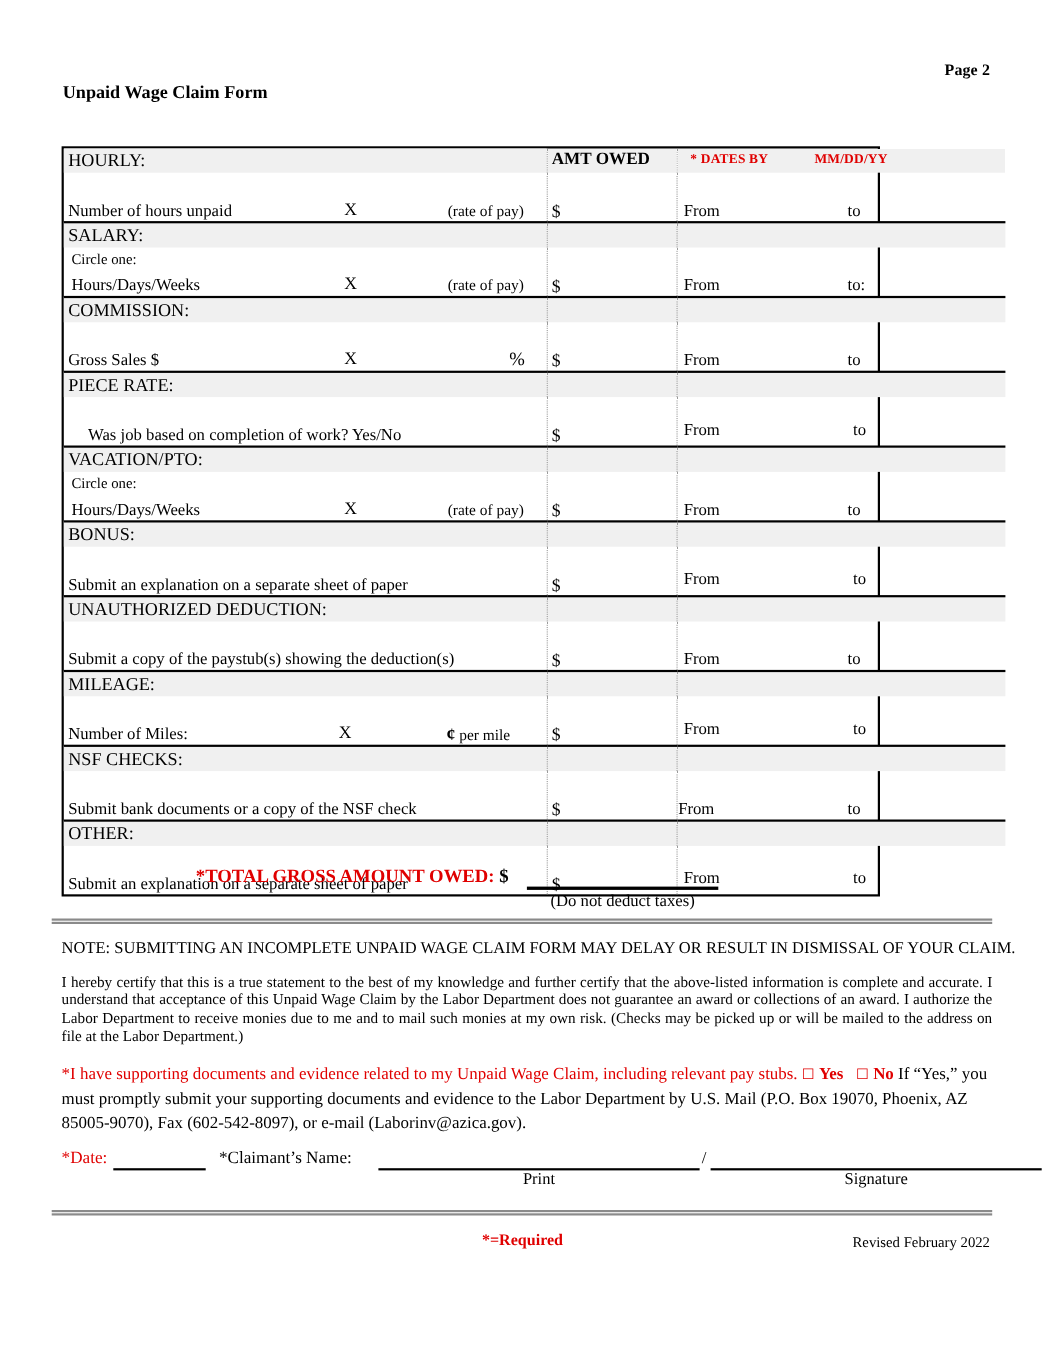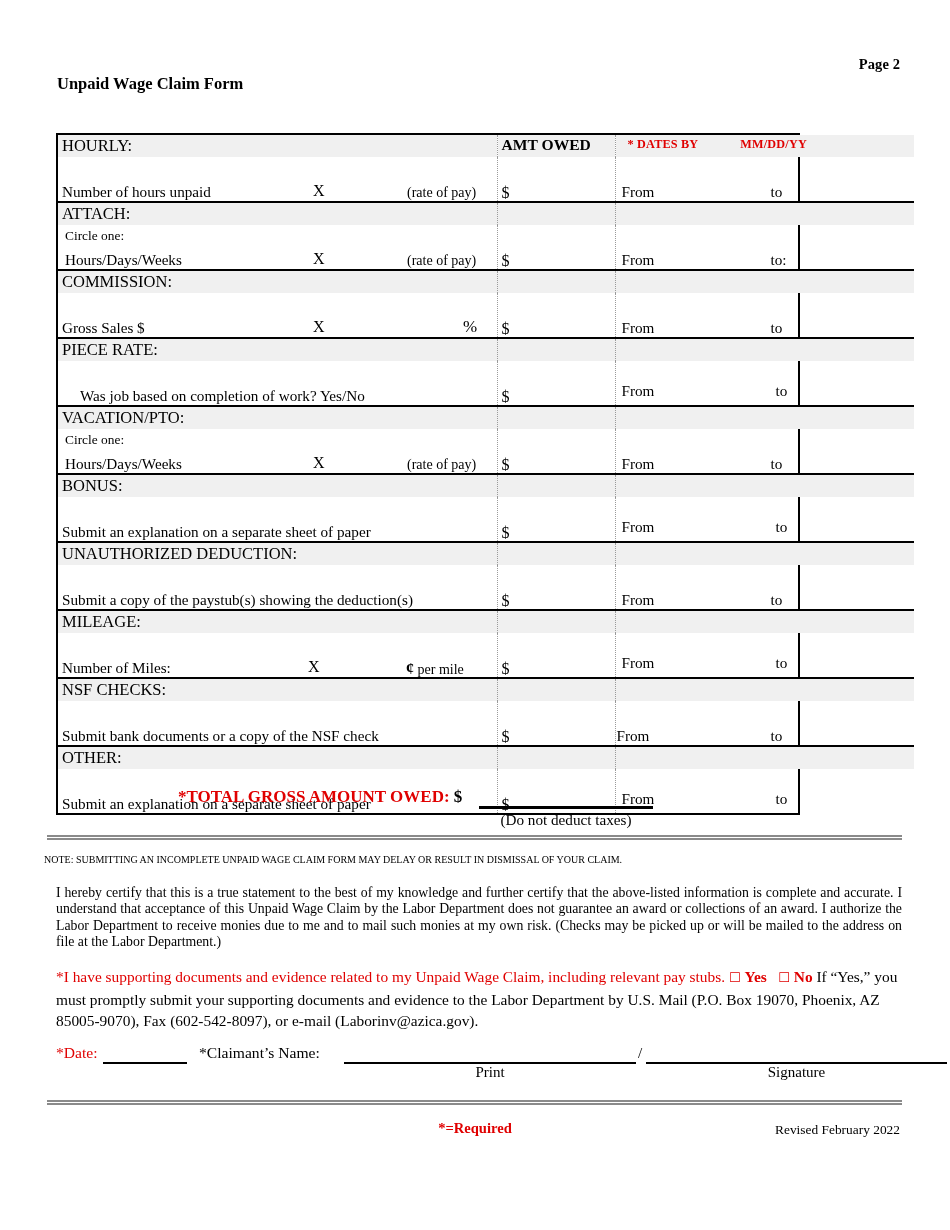--- a/index.html
+++ b/index.html
@@ -223,23 +223,23 @@
     border-bottom: 2px solid #8a8a8a;
     background: #ffffff;
     box-sizing: border-box;
   }
   .dbl-rule.top { top: 835px; }
   .dbl-rule.bottom { top: 1100px; }
 
   
   .note {
     position: absolute;
-    left: 44px;
+    left: 56px;
     top: 854px;
-    font-size: 10px;
+    font-size: 15px;
     white-space: nowrap;
   }
   .certify {
     position: absolute;
     left: 56px;
     top: 885px;
     width: 846px;
     font-size: 13.8px;
     line-height: 16.4px;
     text-align: justify;
@@ -382,21 +382,21 @@
             </td>
             <td class="c-dates-cell row-sep">
               <div class="dates" style="height: 44px;">
                 <div class="from" style="top: 26px; left: 6px;">From</div>
                 <div class="to" style="top: 26px; left: 155px;">to</div>
               </div>
             </td>
           </tr>
           <tr class="sec-title-row">
             <td class="c-desc-cell">
-              <div class="sec-title" style="height: 22px;">ATTACH:</div>
+              <div class="sec-title" style="height: 22px;">SALARY:</div>
             </td>
             <td class="c-amt-cell"></td>
             <td class="c-dates-cell"></td>
           </tr>
           <tr class="sec-body-row ">
             <td class="c-desc-cell row-sep">
               <div class="desc" style="height: 44px;">
                 <div class="circle-one" style="top: 3px;">Circle one:</div>
                 <div class="label" style="top: 26px; left: 7px;">Hours/Days/Weeks</div>
                 <div class="xmark" style="top: 25px; left: 255px;">X</div>

